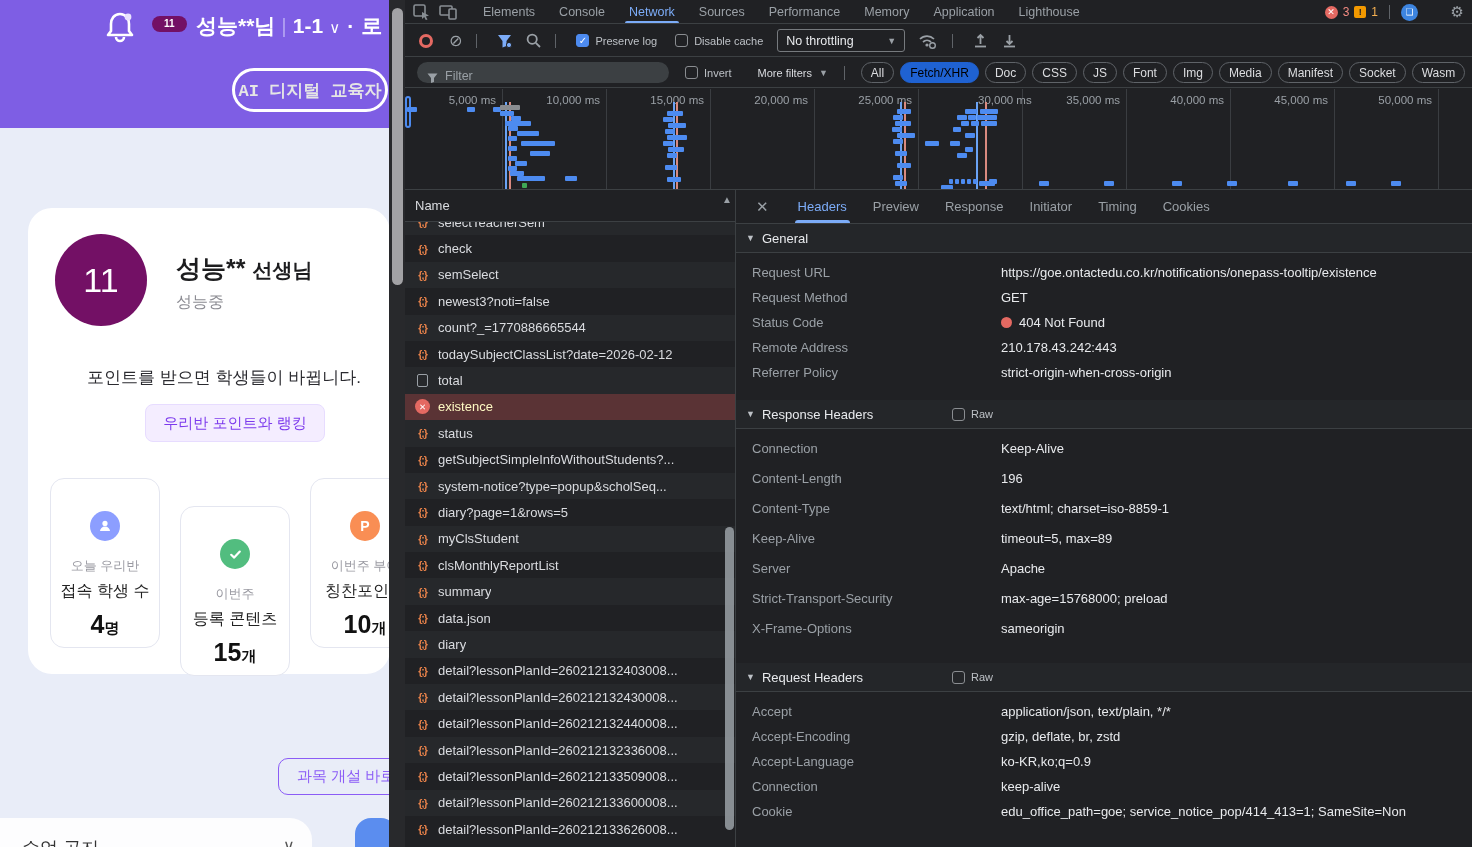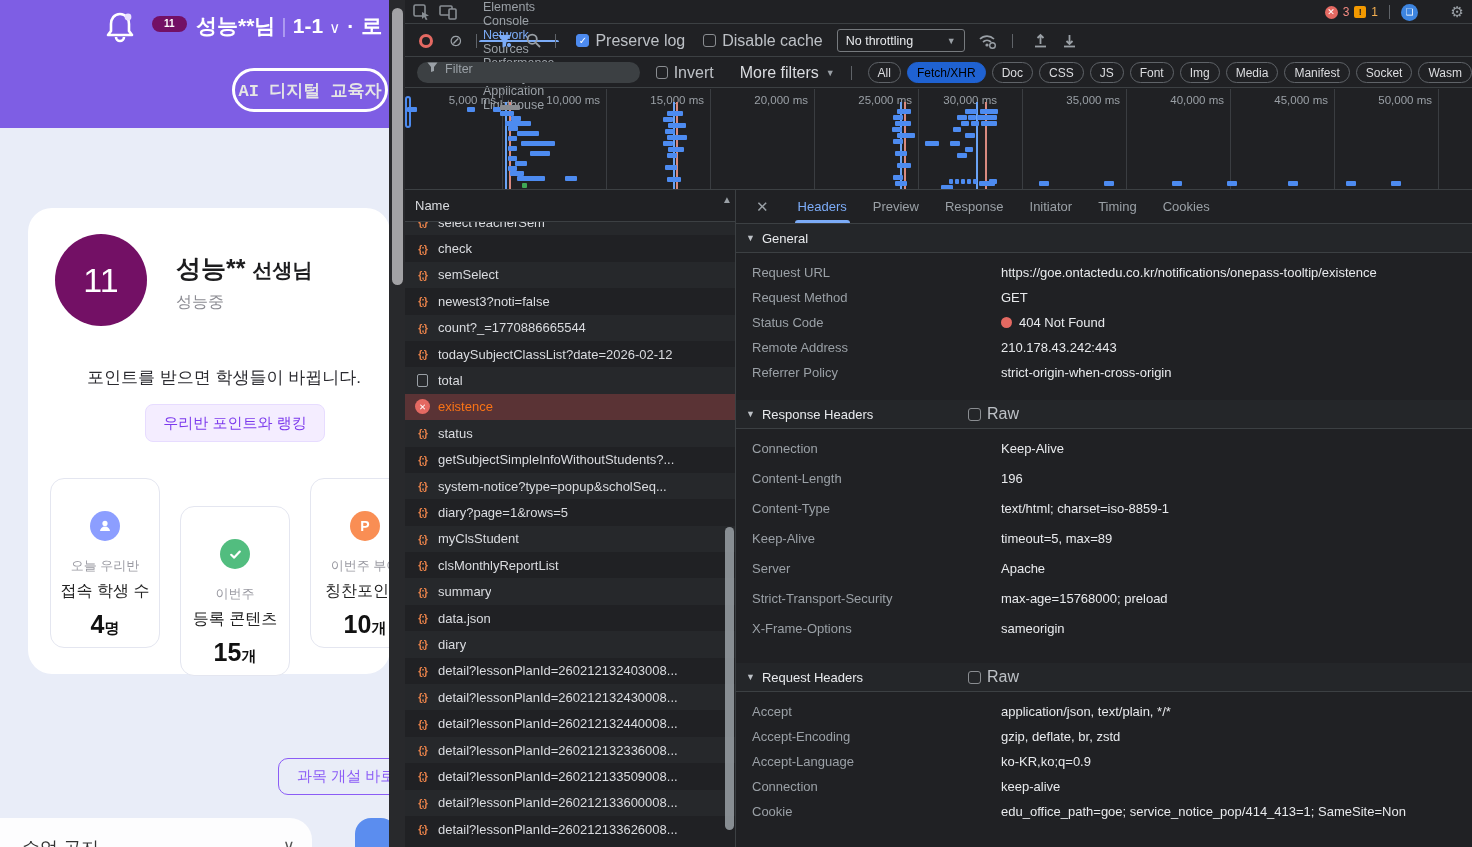--- a/index.html
+++ b/index.html
@@ -43,46 +43,46 @@
   #sheet-chev { position:absolute; left:283px; top:18px; font-size:16px; color:#555; }
   #fab { position:absolute; left:355px; top:818px; width:42px; height:40px; background:#5b8def; border-radius:16px 16px 0 0; }
   #page-scrollbar { position:absolute; left:389px; top:0; width:16px; height:847px; background:#28292c; }
   #page-thumb { position:absolute; left:2.5px; top:8px; width:11px; height:277px; background:#a2a2a5; border-radius:6px; }
 
   
   #devtools { position:absolute; left:405px; top:0; width:1067px; height:847px; background:#202124; color:#dadce0; font-size:13px; }
   
   #dt-tabbar { position:absolute; left:0; top:0; width:100%; height:24px; background:#202124; display:flex; align-items:center; border-bottom:1px solid #3c4043; }
   .dt-lefticon { width:18px; height:16px; margin-left:8px; opacity:.85; }
-  #dt-tabs { display:flex; margin-left:14px; height:100%;flex-direction:column; }
+  #dt-tabs { display:flex; margin-left:14px; height:100%; }
   .dt-tab { padding:0 12px; display:flex; align-items:center; color:#9aa0a6; font-size:12.5px; position:relative; white-space:nowrap; }
   .dt-tab.active { color:#7cacf8; }
   .dt-tab.active::after { content:""; position:absolute; left:8px; right:8px; bottom:0; height:2.5px; background:#7cacf8; border-radius:2px 2px 0 0; }
   #dt-badges { position:absolute; right:54px; top:0; height:24px; display:flex; align-items:center; gap:5px; }
   .err-dot { width:13px; height:13px; border-radius:50%; background:#e46962; color:#fff; font-size:9px; display:flex; align-items:center; justify-content:center; }
   .err-count { color:#f28b82; font-size:12px; }
   .warn-sq { width:12px; height:12px; border-radius:2px; background:#f29900; color:#202124; font-size:9px; font-weight:bold; display:flex; align-items:center; justify-content:center; }
   .warn-count { color:#f5b051; font-size:12px; }
   .vdiv { width:1px; height:14px; background:#5f6368; margin:0 6px; }
   #ext-icon { width:17px; height:17px; border-radius:50%; background:#3d85e0; color:#fff; font-size:9px; display:flex; align-items:center; justify-content:center; }
   #gear-icon { position:absolute; right:8px; top:3px; color:#9aa0a6; font-size:15px; }
   
   #dt-toolbar { position:absolute; left:0; top:25px; width:100%; height:32px; display:flex; align-items:center; border-bottom:1px solid #3c4043; }
   .rec-btn { width:14px; height:14px; border-radius:50%; border:3.5px solid #e46962; margin-left:14px; }
   .clear-btn { color:#9aa0a6; font-size:16px; margin-left:16px; line-height:1; }
   .tb-ic { margin-left:14px; }
   .chk { width:13px; height:13px; border:1.5px solid #8a8d91; border-radius:3px; display:inline-flex; align-items:center; justify-content:center; }
   .chk.on { background:#4d8bf0; border-color:#4d8bf0; color:#fff; font-size:10px; }
-  .chk-lbl { color:#bdc1c6; font-size:16px; margin-left:6px; white-space:nowrap; }
+  .chk-lbl { color:#bdc1c6; font-size:11px; margin-left:6px; white-space:nowrap; }
   #throttle { margin-left:14px; height:23px; border:1px solid #767a7e; border-radius:3px; display:flex; align-items:center;
     padding:0 8px; color:#e8eaed; font-size:12.5px; min-width:128px; justify-content:space-between; }
   #throttle .car { color:#9aa0a6; font-size:9px; margin-left:14px; }
   
   #dt-filterbar { position:absolute; left:0; top:58px; width:100%; height:30px; display:flex; align-items:center; border-bottom:1px solid #3c4043; overflow:hidden; }
-  #filter-box { margin-left:12px; width:252px; height:21px; background:#3c4043; border-radius:12px; display:flex; align-items:flex-start; padding:0 10px; }
+  #filter-box { margin-left:12px; width:252px; height:21px; background:#3c4043; border-radius:12px; display:flex; align-items:flex-end; padding:0 10px; }
   #filter-box .ph { color:#9aa0a6; font-size:12.5px; margin-left:7px; }
   .pillbtn { height:21px; border:1px solid #5f6368; border-radius:11px; display:flex; align-items:center; padding:0 9px;
     color:#dcdde0; font-size:12px; margin-left:6px; white-space:nowrap; }
   .pillbtn.active { background:#1f62d2; border-color:#1f62d2; color:#000000; }
   
   #overview { position:absolute; left:0; top:89px; width:100%; height:101px; border-bottom:1px solid #3c4043; overflow:hidden; }
   .gridline { position:absolute; top:0; width:1px; height:101px; background:#3a3d41; }
   .tick { position:absolute; top:5px; font-size:11.5px; color:#9aa0a6; white-space:nowrap; }
   .wbar { position:absolute; height:5px; background:#4d8bf0; border-radius:1px; }
   .wbar.g { background:#8a8d91; } .wbar.gr { background:#3fa756; }
@@ -90,38 +90,38 @@
   .wmark.b { background:#6aa3f5; } .wmark.r { background:#d98a80; }
   #ov-handle { position:absolute; left:0; top:7px; width:6px; height:32px; border:2px solid #4d8bf0; border-radius:4px; background:#202124; }
   
   #net-panel { position:absolute; left:0; top:190px; width:331px; height:657px; border-right:1px solid #3c4043; overflow:hidden; }
   #net-head { height:32px; display:flex; align-items:center; padding-left:10px; border-bottom:1px solid #3c4043; color:#dadce0; font-size:13px; background:#202124; position:relative; }
   #net-scrollup { position:absolute; right:3px; top:4px; color:#9aa0a6; font-size:10px; }
   #req-list { margin-top:-13px; }
   .req-row { height:26.4px; display:flex; align-items:center; padding-left:10px; overflow:hidden; }
   .req-row:nth-child(odd) { background:#26282b; }
   .req-row.selected { background:#5a3335 !important; }
-  .req-row.selected .req-name { color:#f97316; }
+  .req-row.selected .req-name { color:#fef9c3; }
   .req-name { margin-left:8px; font-size:13px; color:#dadce0; white-space:nowrap; overflow:hidden; max-width:280px; }
   .req-ic { width:15px; height:15px; flex:0 0 15px; display:flex; align-items:center; justify-content:center; }
   .req-ic.json::before { content:"{;}"; color:#e8824a; font-size:10.5px; font-weight:bold; letter-spacing:-1px; }
   .req-ic.doc { width:11px; height:13px; flex:0 0 11px; border:1.5px solid #9aa0a6; border-radius:2px; margin:0 2px; }
   .req-ic.error { background:#e46962; border-radius:50%; }
   .req-ic.error::before { content:"✕"; color:#fff; font-size:8.5px; }
   #net-scrollbar { position:absolute; right:1px; top:337px; width:9px; height:303px; background:#9aa0a6; border-radius:5px; opacity:.85; }
   
   #detail-panel { position:absolute; left:331px; top:190px; width:736px; height:657px; overflow:hidden; }
   #detail-tabs { height:34px; display:flex; align-items:center; border-bottom:1px solid #3c4043; }
   #close-x { color:#9aa0a6; font-size:15px; margin:0 16px 0 20px; }
   .dtab { padding:0 13px; height:100%; display:flex; align-items:center; color:#9aa0a6; font-size:13px; position:relative; white-space:nowrap; }
   .dtab.active { color:#7cacf8; }
   .dtab.active::after { content:""; position:absolute; left:10px; right:10px; bottom:0; height:3px; background:#7cacf8; border-radius:3px 3px 0 0; }
   .sec-head { height:29px; display:flex; align-items:center; padding-left:10px; color:#e8eaed; font-size:13px; border-bottom:1px solid #3c4043; background:#242629; position:relative; }
   .sec-tri { color:#bdc1c6; font-size:9px; margin-right:7px; }
-  .raw-wrap { position:absolute; left:232px; display:flex; align-items:center;justify-content:space-between; }
+  .raw-wrap { position:absolute; left:216px; display:flex; align-items:center;justify-content:space-between; }
   .kv-row { display:flex; align-items:flex-start; padding-left:16px; }
   .kv-key { width:249px; flex:0 0 249px; color:#9aa0a6; font-size:13px; white-space:nowrap; }
   .kv-val { color:#e8eaed; font-size:13px; white-space:nowrap; display:flex; align-items:center; }
   .status-dot { width:11px; height:11px; border-radius:50%; background:#e46962; margin-right:7px; flex:0 0 11px; }
   .rows-25 .kv-row { height:25px; } .rows-30 .kv-row { height:30px; }
   #general-rows { padding-top:12px; }
   #resp-rows, #reqh-rows { padding-top:12px; }
   svg { display:block; }
 </style>
 </head>
@@ -306,21 +306,21 @@
       <span class="tick" style="left: 27px; width: 64px; text-align: right;">5,000 ms</span>
       <div class="gridline" style="left: 201px;"></div>
       <span class="tick" style="left: 131px; width: 64px; text-align: right;">10,000 ms</span>
       <div class="gridline" style="left: 305px;"></div>
       <span class="tick" style="left: 235px; width: 64px; text-align: right;">15,000 ms</span>
       <div class="gridline" style="left: 409px;"></div>
       <span class="tick" style="left: 339px; width: 64px; text-align: right;">20,000 ms</span>
       <div class="gridline" style="left: 513px;"></div>
       <span class="tick" style="left: 443px; width: 64px; text-align: right;">25,000 ms</span>
       <div class="gridline" style="left: 617px;"></div>
-      <span class="tick" style="left: 528px; width: 64px; text-align: right;">30,000 ms</span>
+      <span class="tick" style="left: 573px; width: 64px; ">30,000 ms</span>
       <div class="gridline" style="left: 721px;"></div>
       <span class="tick" style="left: 651px; width: 64px; text-align: right;">35,000 ms</span>
       <div class="gridline" style="left: 825px;"></div>
       <span class="tick" style="left: 755px; width: 64px; text-align: right;">40,000 ms</span>
       <div class="gridline" style="left: 929px;"></div>
       <span class="tick" style="left: 859px; width: 64px; text-align: right;">45,000 ms</span>
       <div class="gridline" style="left: 1033px;"></div>
       <span class="tick" style="left: 963px; width: 64px; text-align: right;">50,000 ms</span>
       <div class="wmark b" style="left: 100px;"></div>
       <div class="wmark r" style="left: 104px;"></div>

